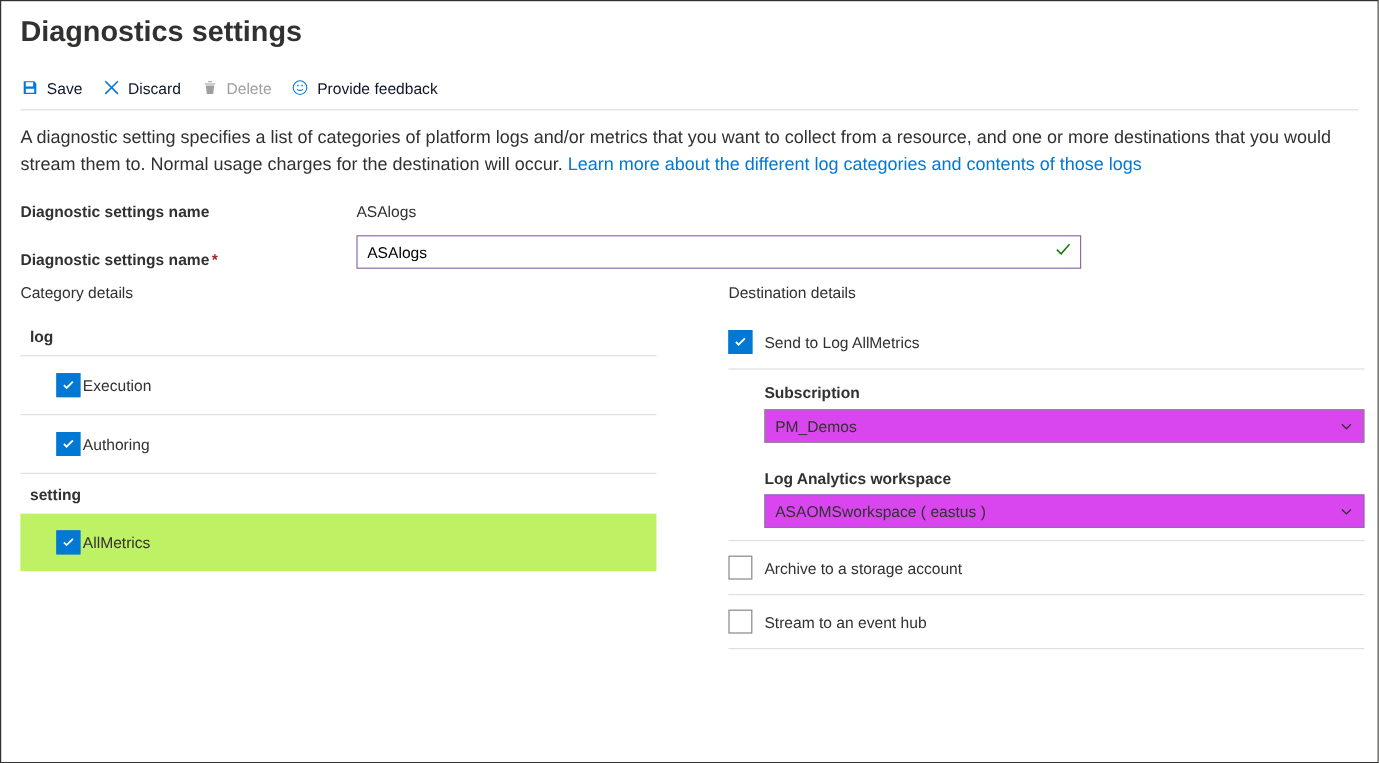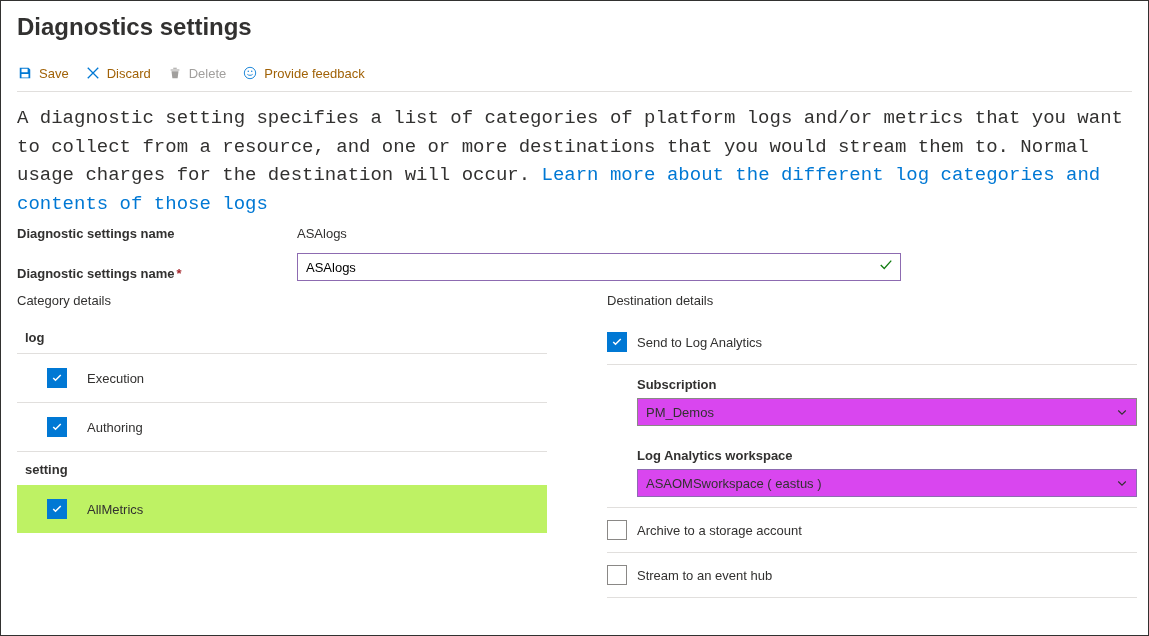--- a/index.html
+++ b/index.html
@@ -1,37 +1,37 @@
 <!DOCTYPE html>
 <html><head>
   <meta charset="utf-8">
   <style>
     * { box-sizing: border-box; margin: 0; padding: 0; }
     body { font-family: "Segoe UI", Arial, sans-serif; font-size: 13px; color: #323130; background: #fff; }
     .panel { width: 1149px; height: 636px; border: 1px solid #323130; padding: 0; position: relative; }
     .inner { padding: 12px 16px 20px 16px; }
     h1.title { font-size: 24px; font-weight: 600; margin-bottom: 24px; }
     .toolbar { display: flex; align-items: center; gap: 16px; padding-bottom: 10px; border-bottom: 1px solid #e1dfdd; margin-bottom: 12px; }
-    .tool-btn { display: inline-flex; align-items: center; gap: 6px; cursor: pointer; font-size: 13px; color: #a16207; }
+    .tool-btn { display: inline-flex; align-items: center; gap: 6px; cursor: pointer; font-size: 13px; color: #0f172a; }
     .tool-btn.disabled { color: #a19f9d; cursor: default; }
     .tool-icon { width: 16px; height: 16px; display: inline-flex; align-items: center; justify-content: center; }
-    .descr { font-size: 19px; line-height: 1.5; margin-bottom: 8px; font-family: Liberation Mono, monospace; }
+    .descr { font-size: 15px; line-height: 1.5; margin-bottom: 20px; }
     .link { color: #0078d4; cursor: pointer; }
     .row { display: flex; align-items: flex-end; margin-bottom: 12px; }
     .label { width: 280px; font-weight: 600; font-size: 13px; }
     .req { color: #a4262c; margin-left: 2px; }
     .ro-value { font-size: 13px; font-weight: normal; }
     .text-input-wrap { position: relative; width: 604px; }
     .text-input { width: 100%; height: 28px; border: 1px solid #8d6bb1; padding: 0 30px 0 8px; font-size: 13px; outline: none; }
     .valid-ico { position: absolute; right: 8px; top: 5px; color: #107c10; }
     .columns { display: flex; gap: 30px; margin-top: 10px; }
     .col { flex: 0 0 560px; }
     .col h3 { font-weight: normal; font-size: 13px; margin-bottom: 12px; }
     .grp-head { font-weight: 600; font-size: 13px; padding: 10px 8px 8px 0; border-bottom: 1px solid #e1dfdd; width: 530px; }
-    .cb-row { display: flex; align-items: center; gap: 20px; padding: 14px 0 14px 30px; border-bottom: 1px solid #e1dfdd; width: 530px; }
+    .cb-row { display: flex; align-items: center; gap: 2px; padding: 14px 0 14px 30px; border-bottom: 1px solid #e1dfdd; width: 530px; }
     .cb-row.shaded { background: #bef264; }
     .checkbox { width: 20px; height: 20px; border: 1px solid #8a8886; display: inline-flex; align-items: center; justify-content: center; flex-shrink: 0; cursor: pointer; }
     .checkbox.checked { background: #0078d4; border-color: #0078d4; }
     .checkbox.checked svg path { stroke: #fff; }
     .dest-row { display: flex; align-items: center; gap: 10px; padding: 12px 0 12px 0; border-bottom: 1px solid #e1dfdd; width: 530px; }
     .field-block { padding-left: 30px; padding-top: 12px; padding-bottom: 10px; border-bottom: 1px solid #e1dfdd; width: 530px; }
     .field-block label { display: block; font-weight: 600; margin-bottom: 6px; font-size: 13px; }
     .select { width: 500px; height: 28px; border: 1px solid #8a8886; display: flex; align-items: center; justify-content: space-between; padding: 0 8px; font-size: 13px; cursor: pointer; background: #d946ef; }
     .select.active { border-color: #8d6bb1; }
     .chev { display: inline-flex; }
@@ -143,21 +143,21 @@
 
       <div class="col">
         <h3>Destination details</h3>
 
         <div class="dest-row">
           <span class="checkbox checked">
             <svg width="12" height="12" viewBox="0 0 16 16">
                 <path fill="none" stroke="#fff" stroke-width="2" d="M3 8l3 3 7-7"></path>
               </svg>
           </span>
-          <span>Send to Log Analytics</span>
+          <span>Send to Log AllMetrics</span>
         </div>
 
         <div class="field-block" style="border-bottom:none;">
           <label>Subscription</label>
           <div class="select">
             <span>PM_Demos</span>
             <span class="chev">
               <svg width="12" height="12" viewBox="0 0 16 16">
                   <path fill="none" stroke="#323130" stroke-width="1.5" d="M3 6l5 5 5-5"></path>
                 </svg>

